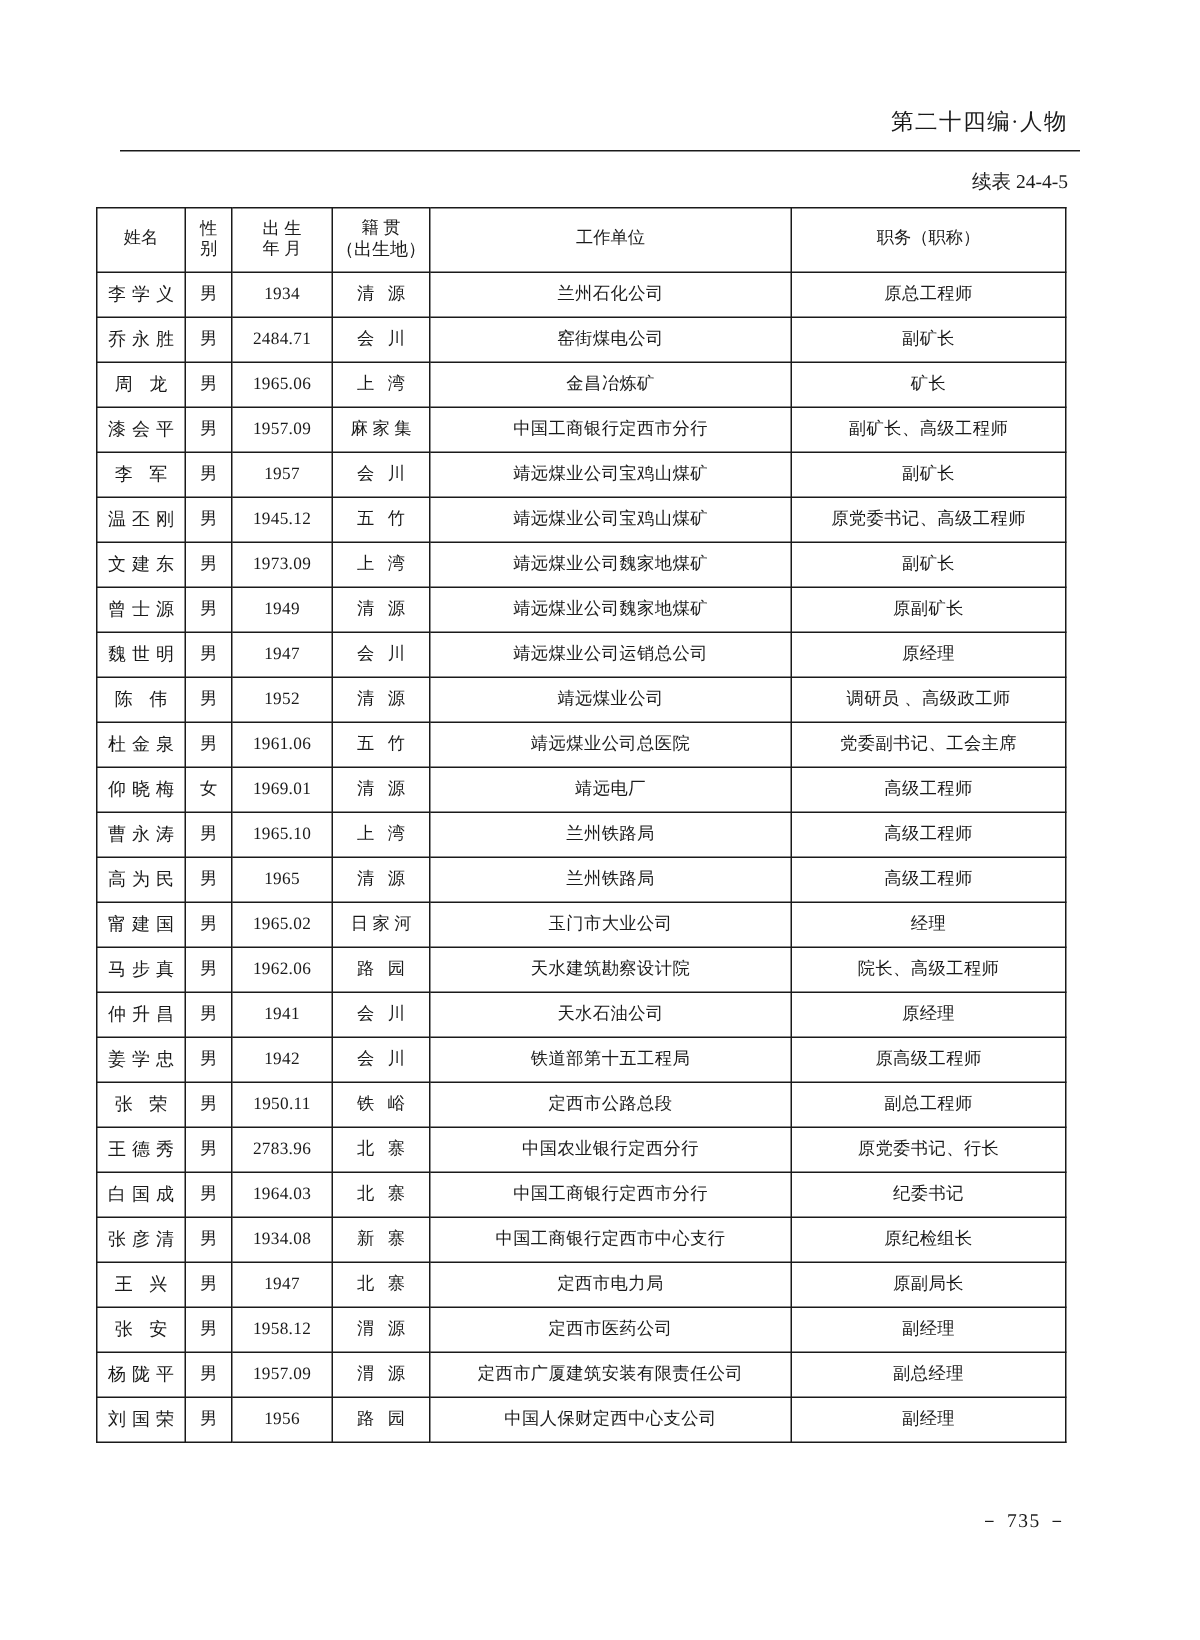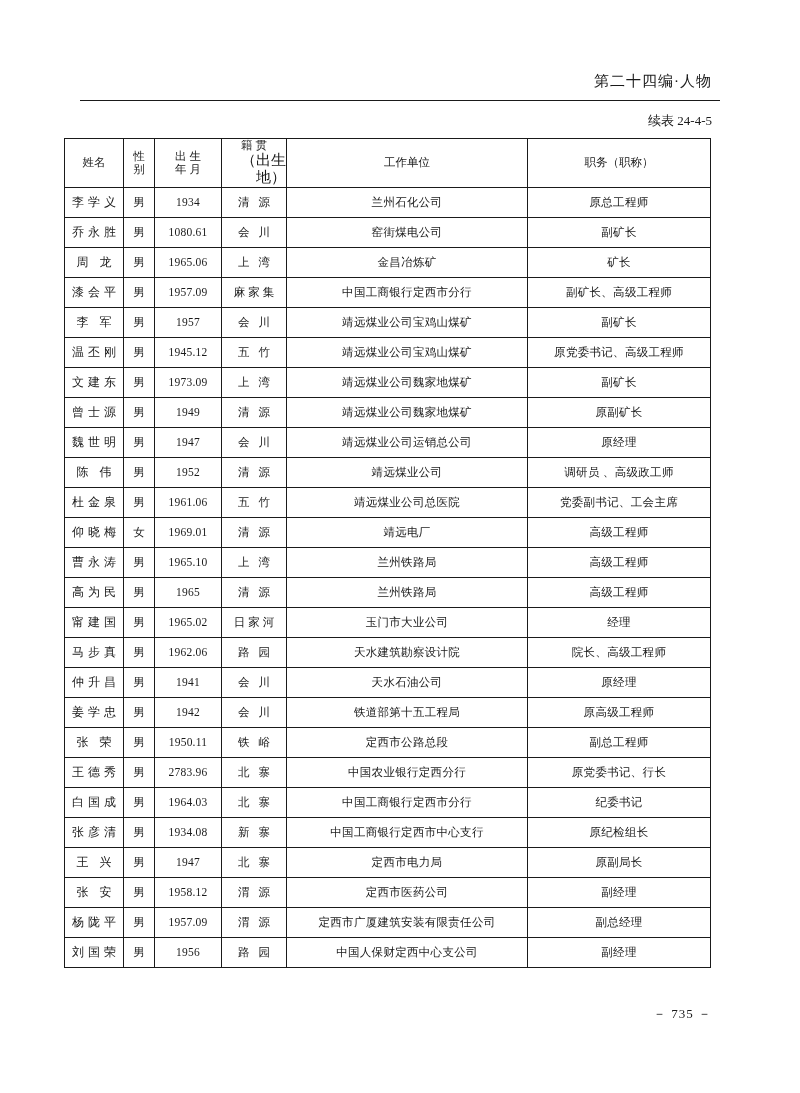--- a/index.html
+++ b/index.html
@@ -92,22 +92,21 @@
   }
   td.c-birth {
     font-family: "Liberation Serif", "DejaVu Serif", serif;
     letter-spacing: 0.2px;
   }
   .hdr-stack {
     display: block;
     line-height: 1.15;
   }
   .hdr-small {
-    font-size: 15px;
-    text-align: right;
+    font-size: 12px;
   }
   .page-number {
     position: absolute;
     bottom: 58px;
     right: 88px;
     font-size: 13px;
     letter-spacing: 1px;
     margin-top: 16px;
   }
 </style>
@@ -152,21 +151,21 @@
             <td class="c-name">李学义</td>
             <td class="c-sex">男</td>
             <td class="c-birth">1934</td>
             <td class="c-origin">清 源</td>
             <td class="c-unit">兰州石化公司</td>
             <td class="c-post">原总工程师</td>
           </tr>
           <tr>
             <td class="c-name">乔永胜</td>
             <td class="c-sex">男</td>
-            <td class="c-birth">1080.61</td>
+            <td class="c-birth">2484.71</td>
             <td class="c-origin">会 川</td>
             <td class="c-unit">窑街煤电公司</td>
             <td class="c-post">副矿长</td>
           </tr>
           <tr>
             <td class="c-name">周 龙</td>
             <td class="c-sex">男</td>
             <td class="c-birth">1965.06</td>
             <td class="c-origin">上 湾</td>
             <td class="c-unit">金昌冶炼矿</td>

